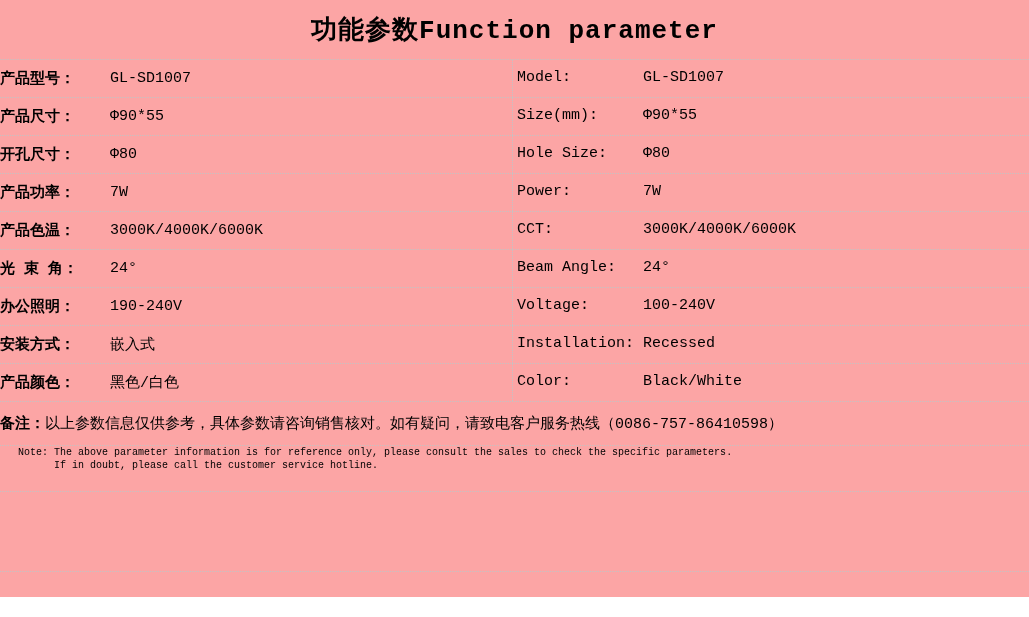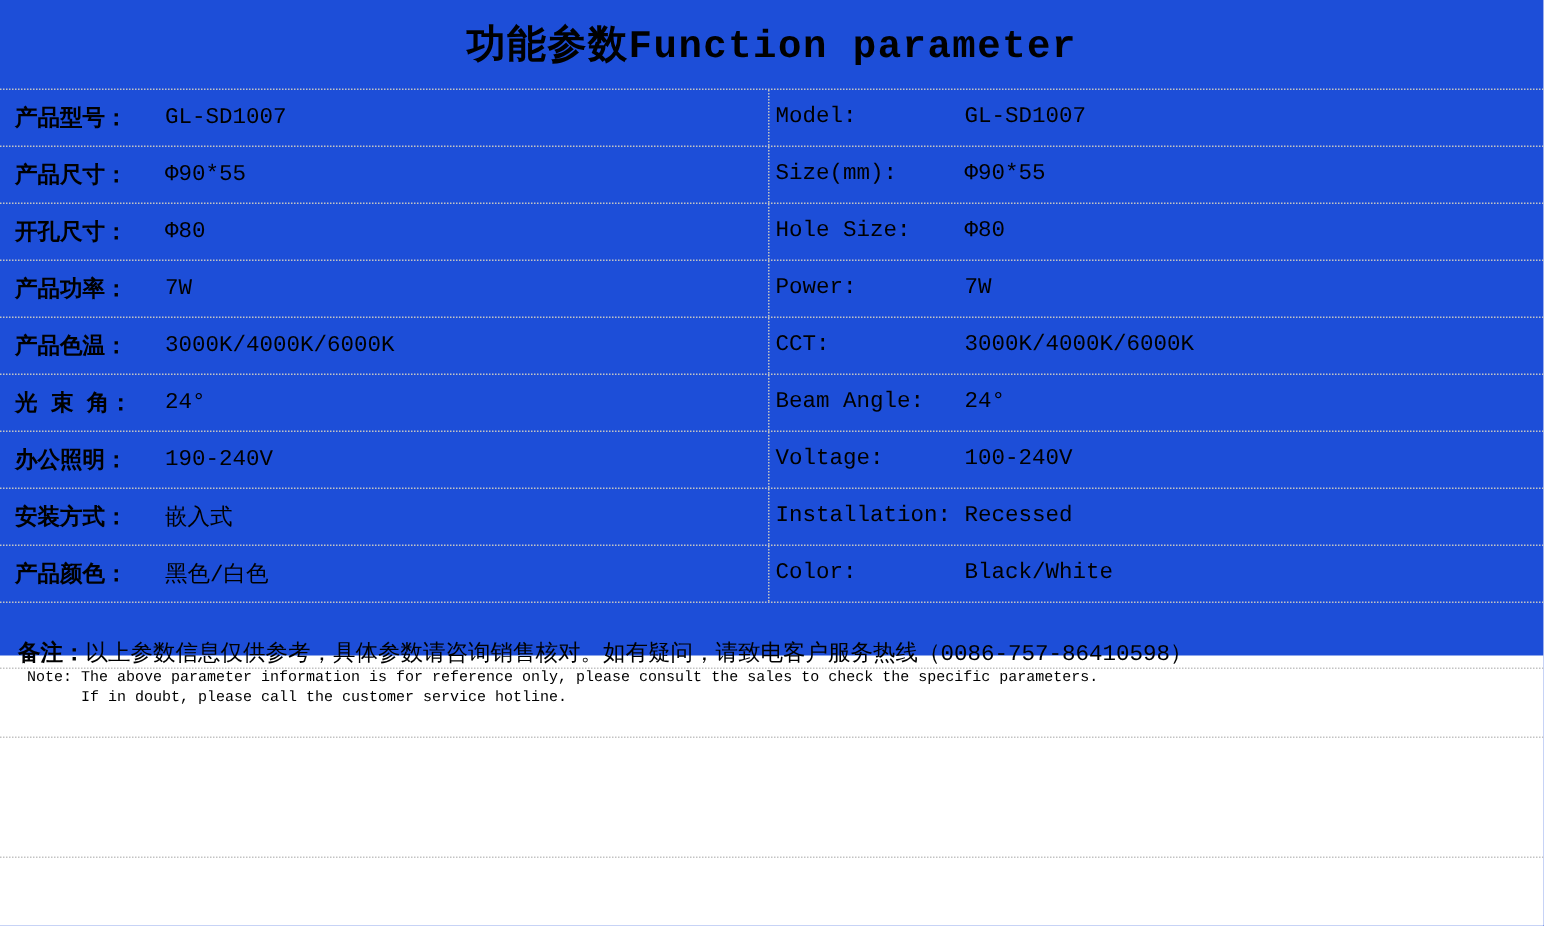--- a/index.html
+++ b/index.html
@@ -3,21 +3,21 @@
 <meta charset="utf-8">
 <style>
   * { margin: 0; padding: 0; box-sizing: border-box; }
   html, body { background: #ffffff; }
   body {
     width: 1029px; height: 617px;
     font-family: "Liberation Mono", "DejaVu Sans Mono", monospace;
     color: #000000;
     overflow: hidden;
   }
-  .page { width: 1029px; height: 437px; background: #1d4ed8; }
+  .page { width: 1029px; height: 597px; background: #fca5a5; }
 
   .title-bar {
     height: 59px;
     display: flex; align-items: center; justify-content: center;
   }
   .title-bar .title {
     font-size: 26px; font-weight: bold; letter-spacing: 1px;
     white-space: nowrap;
   }
 
@@ -32,40 +32,38 @@
     width: 513px; flex: 0 0 513px;
     border-right: 1px dotted #c3c3c3;
     display: flex; align-items: center;
   }
   .cell-right {
     flex: 1 1 auto;
     display: flex; align-items: center;
   }
   .cn-label {
     width: 110px; flex: 0 0 110px;
-    padding-left: 10px;
     font-weight: bold;
     white-space: nowrap;
   }
   .cn-value { white-space: nowrap; }
   .en-label {
     width: 130px; flex: 0 0 130px;
     padding-left: 4px;
     line-height: 1.25;
   }
   .en-value { line-height: 1.25; }
 
   .row-tall { height: 42px; }
   .row-tall .en-value { font-size: 13px; padding-right: 8px; line-height: 1.35; }
 
   .remark-row {
     height: 44px;
     border-bottom: 1px dotted #c3c3c3;
-    display: flex; align-items: flex-end;
-    padding-left: 12px;
+    display: flex; align-items: center;
     font-size: 15px;
     white-space: nowrap;
   }
   .remark-row .remark-label { font-weight: bold; }
 
   .note-row {
     height: 46px;
     border-bottom: 1px dotted #c3c3c3;
     display: flex; align-items: flex-start;
     padding-left: 18px;

